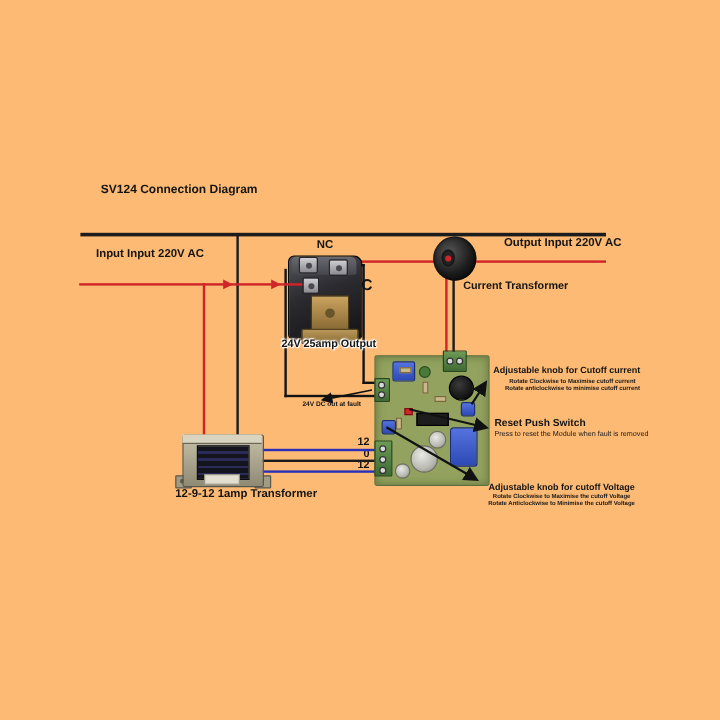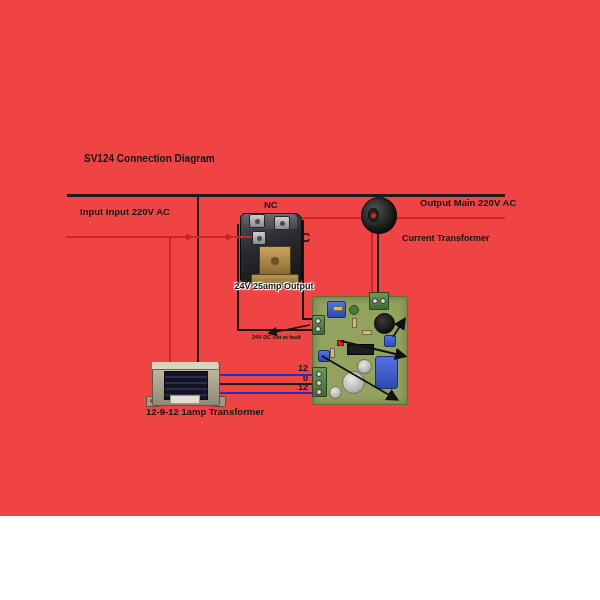--- a/index.html
+++ b/index.html
@@ -1,17 +1,17 @@
 <!DOCTYPE html>
 <html style="--live: #cf2428; --neutral: #1c1c1c; --secondary: #2a2fb8; --pcb: #93a35f; --component_blue: #3b5bd6;"><head>
 <meta charset="utf-8">
 <style>
   html,body{margin:0;padding:0;background:#ffffff;}
   body{font-family:"Liberation Sans", sans-serif;color:#111;}
-  .stage{position:relative;width:600px;height:516px;background:#ef4444;overflow:hidden;}
+  .stage{position:relative;width:600px;height:600px;background:#fdba74;overflow:hidden;}
   .abs{position:absolute;}
   .lbl{position:absolute;font-weight:bold;color:#141414;white-space:nowrap;line-height:1.1;}
   .wire{position:absolute;z-index:2;}
   .wire.live{background:var(--live,#cf2428);}
   .wire.neutral{background:var(--neutral,#1c1c1c);}
   .wire.secondary{background:var(--secondary,#2a2fb8);}
   .wire.coil{background:#141414;}
 
   
   .relay-body{position:absolute;left:240px;top:213px;width:60px;height:68px;z-index:4;
@@ -84,37 +84,37 @@
   <div class="wire coil" style="left:237px;top:329px;width:81px;height:2px;"></div>
   <div class="wire coil" style="left:288px;top:220px;width:16px;height:2px;"></div>
   <div class="wire coil" style="left:302px;top:220px;width:2px;height:100px;"></div>
   <div class="wire coil" style="left:302px;top:318px;width:16px;height:2px;"></div>
 
   <div class="wire secondary" style="left:170px;top:374px;width:148px;height:2px;"></div>
   <div class="wire neutral" style="left:186px;top:383px;width:132px;height:2px;"></div>
   <div class="wire secondary" style="left:171px;top:392px;width:147px;height:2px;"></div>
 
   <div class="lbl" style="left:80px;top:207px;font-size:9.5px;">Input Input 220V AC</div>
-  <div class="lbl" style="left:420px;top:198px;font-size:9.5px;">Output Main 220V AC</div>
+  <div class="lbl" style="left:420px;top:198px;font-size:9.5px;">Output Input 220V AC</div>
 
   <div class="relay-body"></div>
   <div class="relay-top"></div>
   <div class="screw" style="left:249px;top:214px;width:14px;height:12px;"></div>
   <div class="screw" style="left:274px;top:216px;width:14px;height:12px;"></div>
   <div class="screw" style="left:252px;top:231px;width:12px;height:12px;"></div>
   <div class="bracket-v"></div>
   <div class="bracket-b"></div>
   <div class="lbl" style="left:264px;top:200px;font-size:9.5px;">NC</div>
   <div class="lbl" style="left:301px;top:231px;font-size:13px;">C</div>
   <div class="lbl halo" style="left:234px;top:282px;width:80px;font-size:9px;text-align:center;z-index:7;">24V 25amp Output</div>
 
   <div class="ct-outer"></div>
   <div class="ct-hole"></div>
   <div class="ct-wiredot"></div>
-  <div class="lbl" style="left:386px;top:234px;font-size:9px;margin-left:16px;">Current Transformer</div>
+  <div class="lbl" style="left:386px;top:234px;font-size:9px;">Current Transformer</div>
 
   <div class="pcb"></div>
   <div class="pcb-part blue" style="left:327px;top:301px;width:17px;height:15px;"></div>
   <div class="pcb-part term" style="left:369px;top:292px;width:18px;height:16px;">
     <span class="pin" style="left:2px;top:5px;"></span>
     <span class="pin" style="left:10px;top:5px;"></span>
   </div>
   <div class="pcb-part term" style="left:312px;top:315px;width:11px;height:18px;">
     <span class="pin" style="left:2px;top:2px;"></span>
     <span class="pin" style="left:2px;top:10px;"></span>
@@ -146,22 +146,36 @@
   <div class="tr-frame"></div>
   <div class="tr-topplate"></div>
   <div class="tr-coil"></div>
   <div class="tr-sticker"></div>
   <div class="lbl" style="left:146px;top:407px;font-size:9.5px;">12-9-12 1amp Transformer</div>
 
   <div class="lbl" style="left:295px;top:364px;width:13px;font-size:9px;text-align:right;">12</div>
   <div class="lbl" style="left:295px;top:374px;width:13px;font-size:9px;text-align:right;">0</div>
   <div class="lbl" style="left:295px;top:383px;width:13px;font-size:9px;text-align:right;">12</div>
 
+  <div class="abs" style="left:411px;top:305px;width:132px;z-index:9;">
+    <div class="lbl" style="position:static;font-size:7.5px;">Adjustable knob for Cutoff current</div>
+    <div class="ann-sub" style="font-size:5px;text-align:center;margin-top:2px;">Rotate Clockwise to Maximise cutoff current</div>
+    <div class="ann-sub" style="font-size:5px;text-align:center;">Rotate anticlockwise to minimise cutoff current</div>
+  </div>
 
+  <div class="abs" style="left:412px;top:348px;z-index:9;">
+    <div class="lbl" style="position:static;font-size:8.5px;">Reset Push Switch</div>
+    <div style="font-size:6px;color:#1a1a1a;margin-top:2px;white-space:nowrap;">Press to reset the Module when fault is removed</div>
+  </div>
 
+  <div class="abs" style="left:398px;top:402px;width:140px;z-index:9;">
+    <div class="lbl" style="position:static;font-size:7.5px;text-align:center;">Adjustable knob for cutoff Voltage</div>
+    <div class="ann-sub" style="font-size:5px;text-align:center;margin-top:1px;">Rotate Clockwise to Maximise the cutoff Voltage</div>
+    <div class="ann-sub" style="font-size:5px;text-align:center;">Rotate Anticlockwise to Minimise the cutoff Voltage</div>
+  </div>
 
   <svg class="overlay" width="600" height="600" viewBox="0 0 600 600">
     <defs>
       <marker id="ah" markerWidth="7" markerHeight="7" refX="5" refY="3.5" orient="auto">
         <path d="M0,0 L7,3.5 L0,7 Z" fill="#111"></path>
       </marker>
     </defs>
     <line x1="393" y1="337" x2="404" y2="320" stroke="#111" stroke-width="1.8" marker-end="url(#ah)"></line>
     <line x1="341" y1="341" x2="404" y2="356" stroke="#111" stroke-width="1.8" marker-end="url(#ah)"></line>
     <line x1="322" y1="356" x2="396" y2="399" stroke="#111" stroke-width="1.8" marker-end="url(#ah)"></line>

